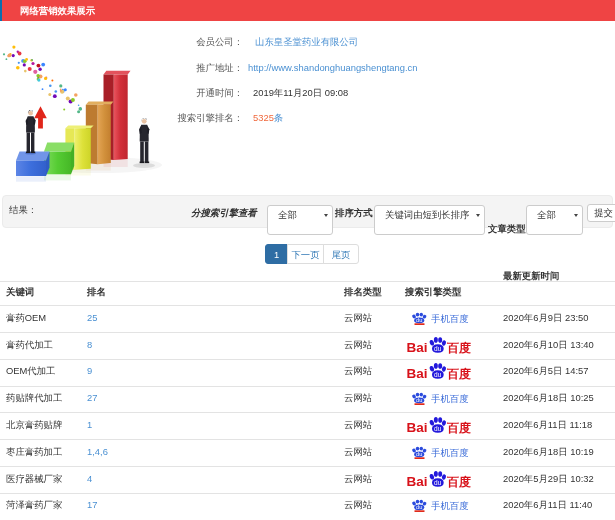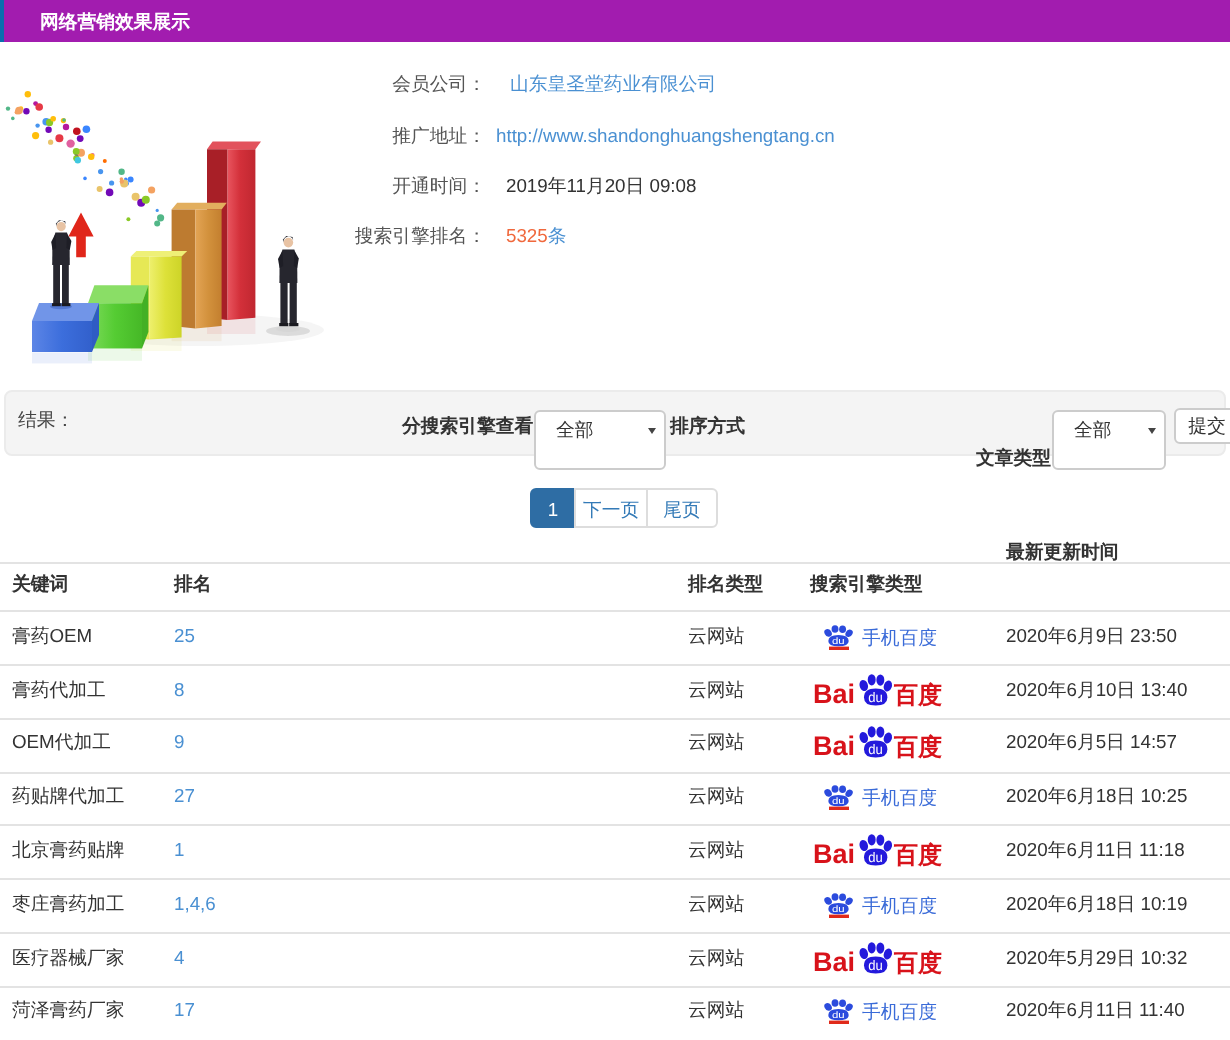--- a/index.html
+++ b/index.html
@@ -1,20 +1,20 @@
 <!DOCTYPE html>
 <html><head>
 <meta charset="utf-8">
 <style>
 html,body{margin:0;padding:0;}
 body{width:615px;height:520px;overflow:hidden;position:relative;background:#fff;
   font-family:"Liberation Sans",sans-serif;}
 .abs{position:absolute;}
 
-.hdr{position:absolute;left:0;top:0;width:615px;height:21px;background:#a21caf;
+.hdr{position:absolute;left:0;top:0;width:615px;height:21px;background:#ef4444;
   border-left:2px solid #0a6eae;box-sizing:border-box;}
 .hdr span{position:absolute;left:18px;top:6px;font-size:9.4px;line-height:10px;
   color:#fff;font-weight:bold;letter-spacing:0px;}
 
 .ilabel{position:absolute;left:130px;width:113px;text-align:right;font-size:9.4px;color:#555;line-height:12px;}
 .ival{position:absolute;font-size:9.4px;line-height:12px;color:#333;}
 .blue{color:#4a90d2;}
 
 .fbar{position:absolute;left:2px;top:195px;width:609px;height:31px;background:#f4f4f4;
   border:1px solid #ebebeb;border-radius:4px;}
@@ -191,26 +191,30 @@
 <div class="ival blue" style="left:255px;top:36px">山东皇圣堂药业有限公司</div>
 <div class="ilabel" style="top:62px">推广地址：</div>
 <div class="ival blue" style="left:248px;top:62px">http://www.shandonghuangshengtang.cn</div>
 <div class="ilabel" style="top:87px">开通时间：</div>
 <div class="ival" style="left:253px;top:87px">2019年11月20日 09:08</div>
 <div class="ilabel" style="top:112px">搜索引擎排名：</div>
 <div class="ival" style="left:253px;top:112px"><span style="color:#f0683c">5325</span><span style="color:#4a90d2">条</span></div>
 
 <div class="fbar">
   <div class="flabel" style="left:6px;top:8px;font-weight:normal;color:#444;">结果：</div>
-  <div class="flabel" style="left:198px;">分搜索引擎查看</div>
+  <div class="flabel" style="left:188px;font-style:italic;">分搜索引擎查看</div>
   <div class="fsel" style="left:264px;width:66px;">
       <span class="tx">全部</span>
       <span class="ar"></span>
     </div>
   <div class="flabel" style="left:332px;">排序方式</div>
+  <div class="fsel" style="left:371px;width:111px;">
+      <span class="tx">关键词由短到长排序</span>
+      <span class="ar"></span>
+    </div>
   <div class="flabel" style="left:485px;margin-top:16px;">文章类型</div>
   <div class="fsel" style="left:523px;width:57px;">
       <span class="tx">全部</span>
       <span class="ar"></span>
     </div>
   <div class="fbtn">提交</div>
 </div>
 
 <div class="pager">
   <div class="pg1">1</div>

